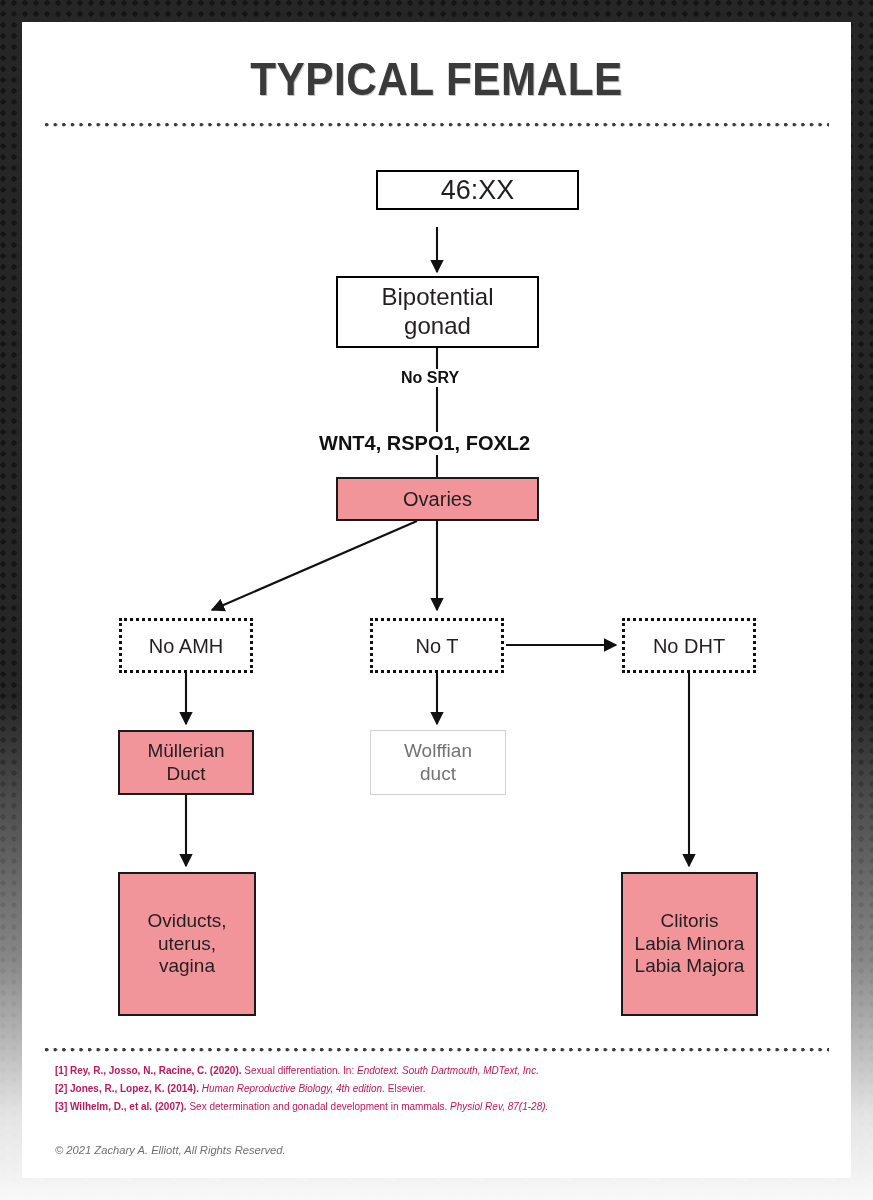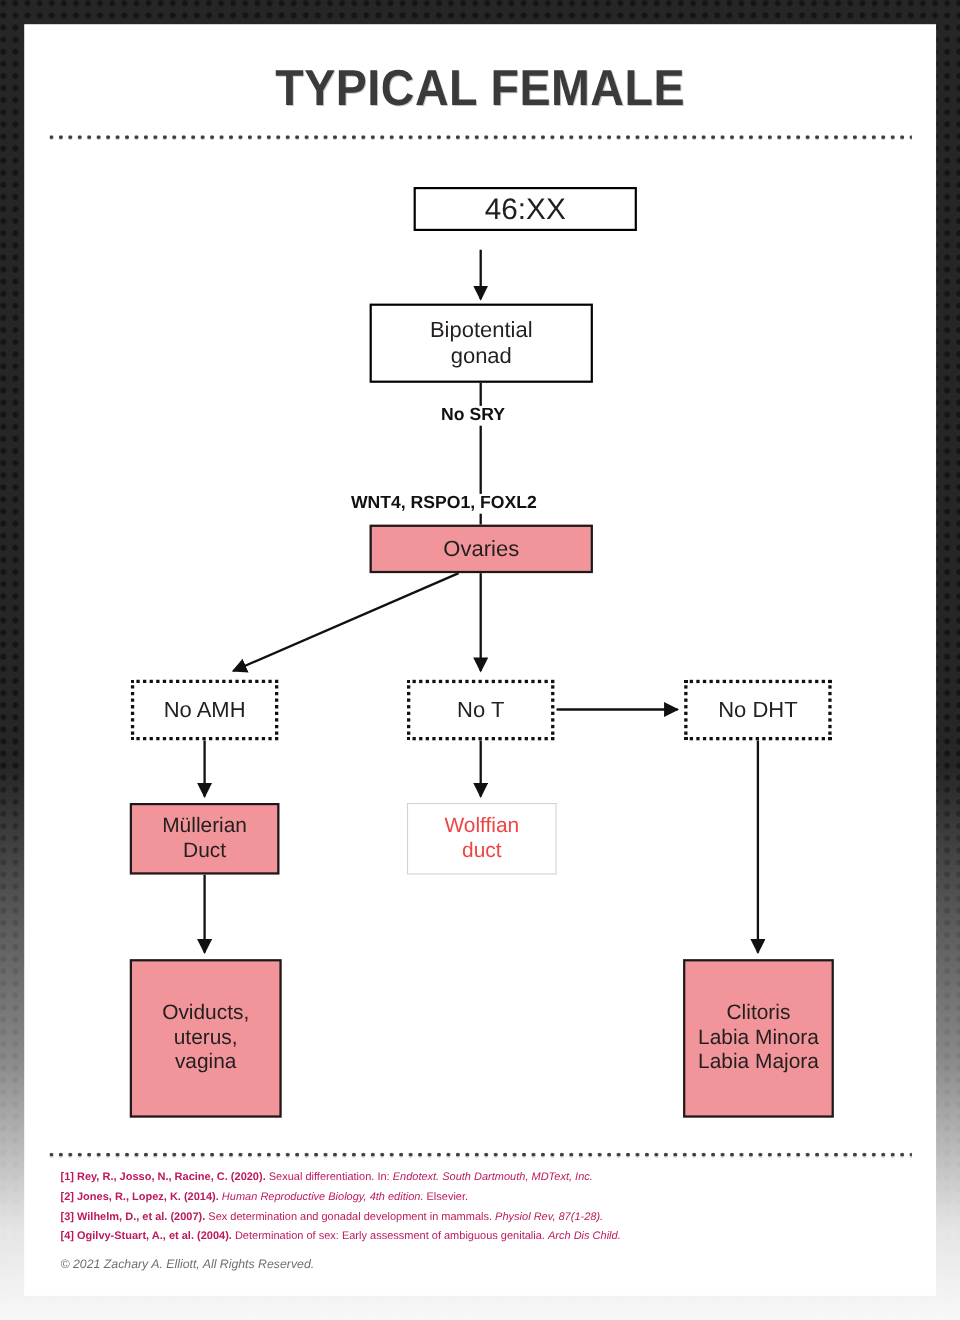--- a/index.html
+++ b/index.html
@@ -104,21 +104,21 @@
     background: #F2959B;
     border: 2.2px solid #1a1a1a;
   }
   .box-dotted {
     background: #ffffff;
     border: 3px dotted #111111;
   }
   .box-ghost {
     background: #ffffff;
     border: 1.6px solid #d2d2d2;
-    color: #ef4444;
+    color: #737373;
   }
 
   
   .edge-label {
     position: absolute;
     font-family: "Liberation Sans", sans-serif;
     font-weight: 700;
     color: #111111;
     background: #ffffff;
     padding: 0 5px;
@@ -188,29 +188,29 @@
 
         <line x1="667" y1="651" x2="667" y2="844" stroke="#111111" stroke-width="2.1" marker-end="url(#arrow)"></line>
 
         <line x1="164" y1="773" x2="164" y2="844" stroke="#111111" stroke-width="2.1" marker-end="url(#arrow)"></line>
       </svg>
 
       <div class="node box-solid" style="left:314px; top:148px; width:203px; height:40px; font-size:27px;margin-left:40px;">
         <span class="lbl">46:XX</span>
       </div>
 
-      <div class="node box-solid" style="left:314px; top:254px; width:203px; height:72px; font-size:20px;">
+      <div class="node box-solid" style="left:314px; top:254px; width:203px; height:72px; font-size:24px;">
         <span class="lbl">Bipotential<br>gonad</span>
       </div>
 
       <div class="edge-label" style="left:374px; top:347px; width:82px; font-size:16px;">
         <span>No SRY</span>
       </div>
 
-      <div class="edge-label" style="left:292px; top:427px; width:246px; font-size:16px;">
+      <div class="edge-label" style="left:292px; top:410px; width:246px; font-size:20px;">
         <span>WNT4, RSPO1, FOXL2</span>
       </div>
 
       <div class="node box-dotted" style="left:97px; top:596px; width:134px; height:55px; font-size:20px;">
         <span class="lbl">No AMH</span>
       </div>
 
       <div class="node box-pink" style="left:314px; top:455px; width:203px; height:44px; font-size:20px;">
         <span class="lbl">Ovaries</span>
       </div>
@@ -240,19 +240,18 @@
       </div>
 
     </div>
 
     <div class="dot-rule" id="rule-bottom"></div>
 
     <div id="refs">
         <div class="ref"><b>[1] Rey, R., Josso, N., Racine, C. (2020).</b> Sexual differentiation. In: <i>Endotext. South Dartmouth, MDText, Inc.</i></div>
         <div class="ref"><b>[2] Jones, R., Lopez, K. (2014).</b> <i>Human Reproductive Biology, 4th edition.</i> Elsevier.</div>
         <div class="ref"><b>[3] Wilhelm, D., et al. (2007).</b> Sex determination and gonadal development in mammals. <i>Physiol Rev, 87(1-28).</i></div>
-        <div class="ref"><b>[4] Ogilvy-Stuart, A., et al. (2004).</b> Determination of sex: Early assessment of ambiguous genitalia. <i>Arch Dis Child.</i></div>
       </div>
 
     <div id="copyright">© 2021 Zachary A. Elliott, All Rights Reserved.</div>
 
   </div>
 </div>
 
 </body></html>

